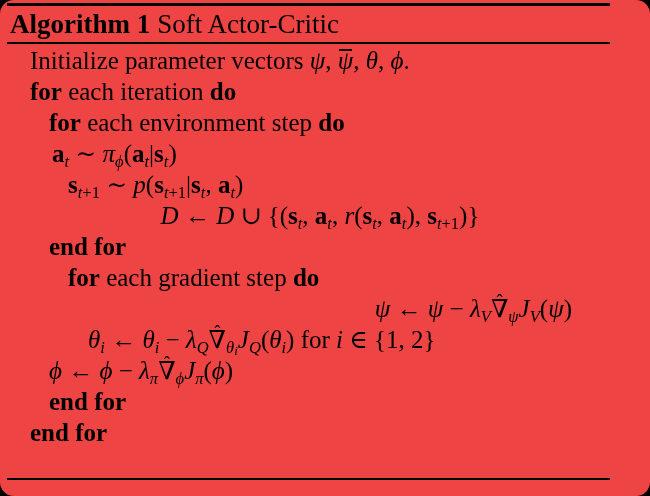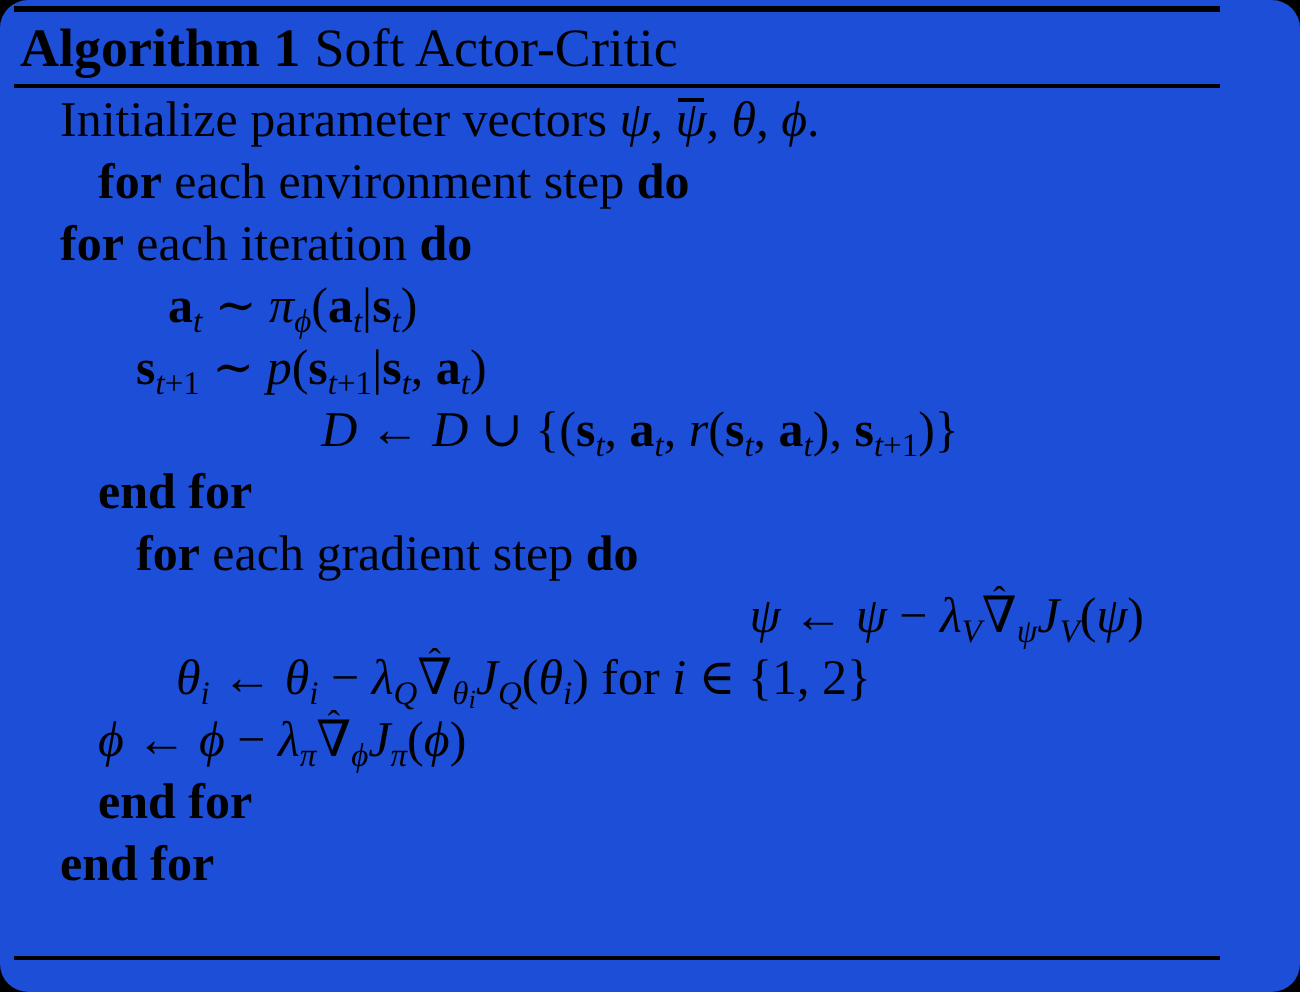--- a/index.html
+++ b/index.html
@@ -5,21 +5,21 @@
   html, body {
     margin: 0; padding: 0;
     width: 650px; height: 496px;
     background: #000000;
     overflow: hidden;
   }
   .sheet {
     position: absolute;
     left: 0; top: 0;
     width: 650px; height: 496px;
-    background: #1d4ed8;
+    background: #ef4444;
     border-radius: 14px;
     font-family: "Liberation Serif", "DejaVu Serif", serif;
     color: #000000;
   }
   .rule {
     position: absolute;
     left: 7px;
     width: 603px;
     background: #000000;
   }
@@ -82,23 +82,23 @@
   <div class="rule top"></div>
 
   <div class="caption">
     <span class="label">Algorithm 1</span><span class="title">Soft Actor-Critic</span>
   </div>
 
   <div class="rule mid"></div>
 
   <div class="body">
     <div class="line" style="margin-left: 30px;">Initialize parameter vectors <i>ψ</i>, <span class="ov"><i>ψ</i></span>, <i>θ</i>, <i>ϕ</i>.</div>
+    <div class="line" style="margin-left: 30px;"><b>for</b> each iteration <b>do</b></div>
     <div class="line" style="margin-left: 49px;"><b>for</b> each environment step <b>do</b></div>
-    <div class="line" style="margin-left: 30px;"><b>for</b> each iteration <b>do</b></div>
-    <div class="line" style="margin-left: 84px;"><b>a</b><sub><i>t</i></sub> ∼ <i>π</i><sub><i>ϕ</i></sub>(<b>a</b><sub><i>t</i></sub>|<b>s</b><sub><i>t</i></sub>)</div>
+    <div class="line" style="margin-left: 52px;"><b>a</b><sub><i>t</i></sub> ∼ <i>π</i><sub><i>ϕ</i></sub>(<b>a</b><sub><i>t</i></sub>|<b>s</b><sub><i>t</i></sub>)</div>
     <div class="line" style="margin-left: 68px;"><b>s</b><sub><i>t</i>+1</sub> ∼ <i>p</i>(<b>s</b><sub><i>t</i>+1</sub>|<b>s</b><sub><i>t</i></sub>, <b>a</b><sub><i>t</i></sub>)</div>
     <div class="line" style="margin-left: 68px; text-align: center;"><span class="cal">D</span> ← <span class="cal">D</span> ∪ {(<b>s</b><sub><i>t</i></sub>, <b>a</b><sub><i>t</i></sub>, <i>r</i>(<b>s</b><sub><i>t</i></sub>, <b>a</b><sub><i>t</i></sub>), <b>s</b><sub><i>t</i>+1</sub>)}</div>
     <div class="line" style="margin-left: 49px;"><b>end for</b></div>
     <div class="line" style="margin-left: 68px;"><b>for</b> each gradient step <b>do</b></div>
     <div class="line" style="margin-left: 68px; text-align: right;"><i>ψ</i> ← <i>ψ</i> − <i>λ</i><sub><i>V</i></sub><span class="nh">∇<span class="hat">ˆ</span></span><sub><i>ψ</i></sub><i>J</i><sub><i>V</i></sub>(<i>ψ</i>)</div>
     <div class="line" style="margin-left: 88px;"><i>θ</i><sub><i>i</i></sub> ← <i>θ</i><sub><i>i</i></sub> − <i>λ</i><sub><i>Q</i></sub><span class="nh">∇<span class="hat">ˆ</span></span><sub><i>θ</i><sub><i>i</i></sub></sub><i>J</i><sub><i>Q</i></sub>(<i>θ</i><sub><i>i</i></sub>) for <i>i</i> ∈ {1, 2}</div>
     <div class="line" style="margin-left: 49px;"><i>ϕ</i> ← <i>ϕ</i> − <i>λ</i><sub><i>π</i></sub><span class="nh">∇<span class="hat">ˆ</span></span><sub><i>ϕ</i></sub><i>J</i><sub><i>π</i></sub>(<i>ϕ</i>)</div>
     <div class="line" style="margin-left: 49px;"><b>end for</b></div>
     <div class="line" style="margin-left: 30px;"><b>end for</b></div>
   </div>

